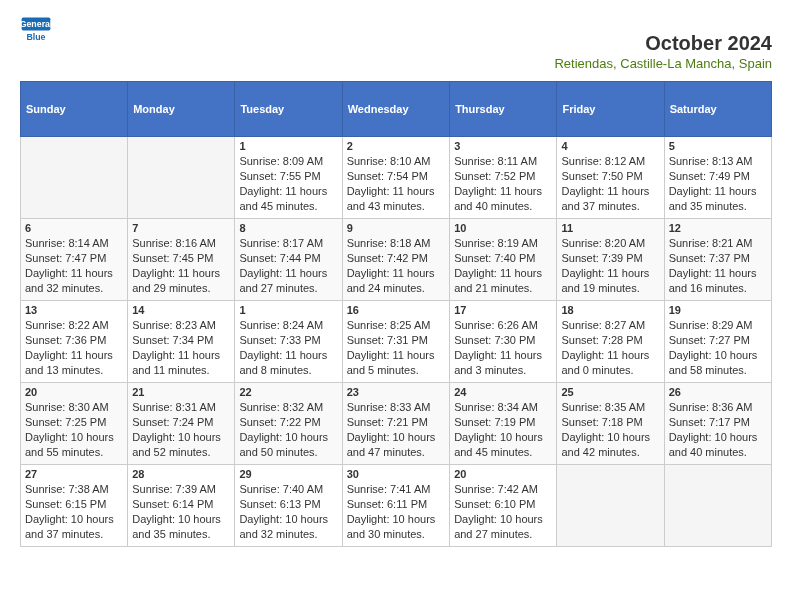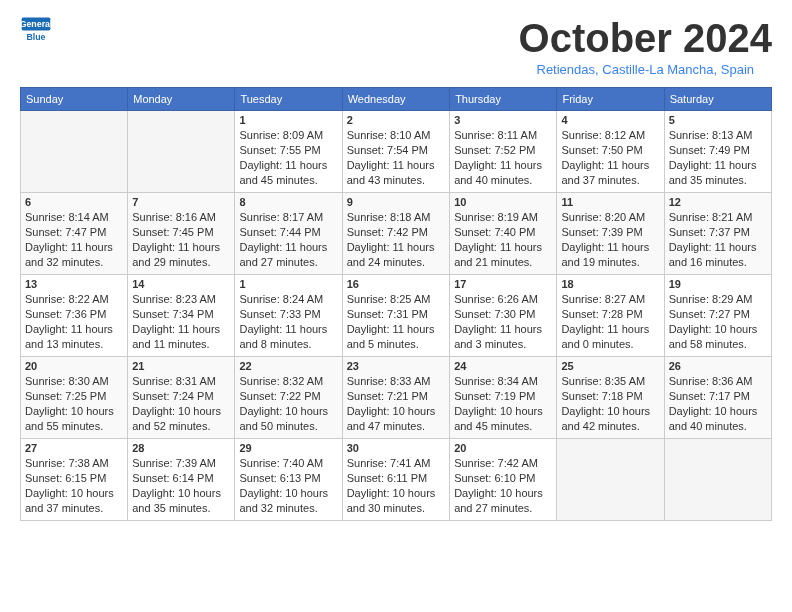--- a/index.html
+++ b/index.html
@@ -29,43 +29,44 @@
       gap: 4px;
     }
     .logo-icon {
       width: 32px;
       height: 32px;
     }
     .title-section {
       text-align: right;
     }
     .month-title {
-      font-size: 40px;
+      font-size: 20px;
       font-weight: bold;
       color: #333;
       line-height: 1.1;
+      margin-top: 16px;
     }
     .subtitle {
       font-size: 13px;
-      color: #3b82f6;
+      color: #4d7c0f;
       margin-top: 2px;
       text-align: center;
     }
     .calendar {
       width: 100%;
       border-collapse: collapse;
       font-size: 9.5px;
     }
     .calendar th {
       background: #4472c4;
       color: #fff;
       text-align: left;
-      padding: 5px 5px;
+      padding: 21px 5px;
       font-size: 11px;
-      font-weight: normal;
+      font-weight: bold;
       border: 1px solid #3a62a8;
     }
     .calendar td {
       border: 1px solid #ccc;
       vertical-align: top;
       padding: 3px 4px;
       width: 108px;
       height: 82px;
       background: #fff;
     }

